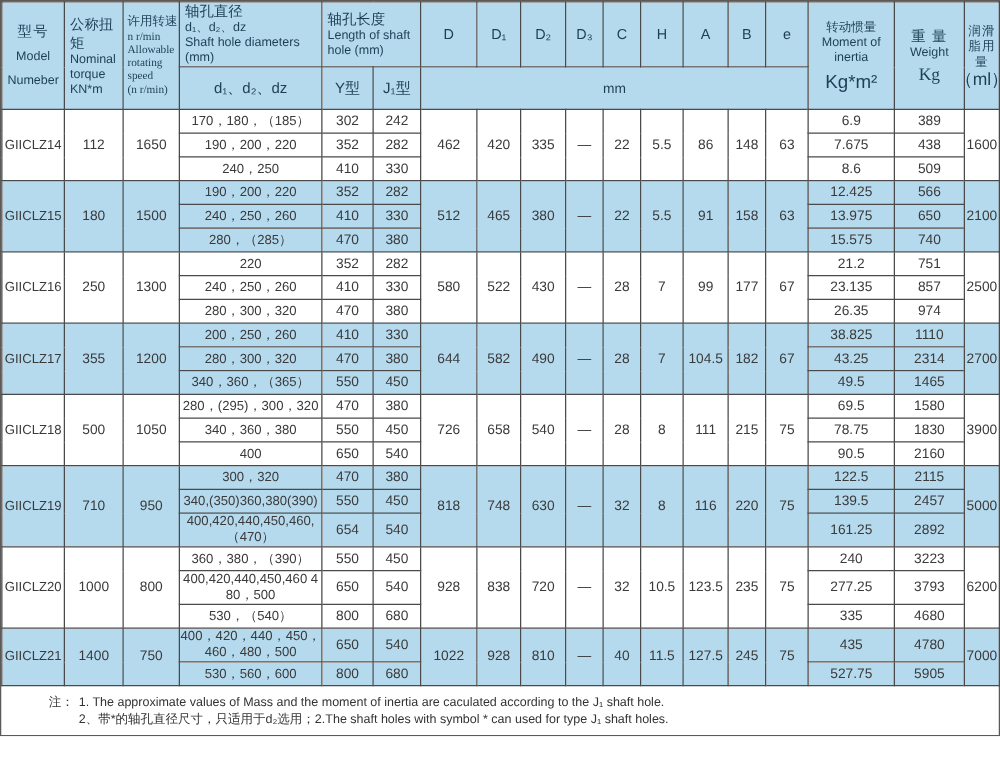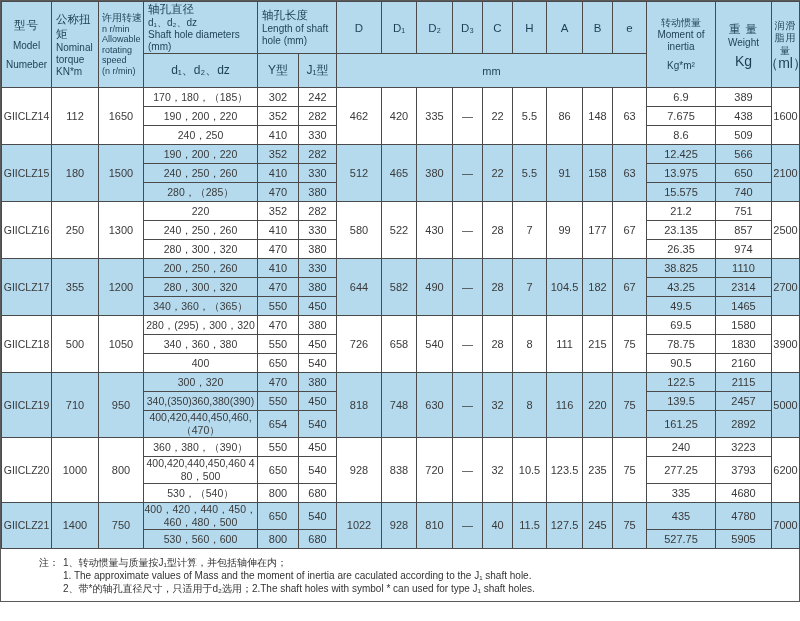--- a/index.html
+++ b/index.html
@@ -10,21 +10,21 @@
   table.spec th, table.spec td{border:1px solid #4a4a4a;padding:0;overflow:hidden;}
 
   thead th{background:#b5daee;font-weight:normal;color:#1d3f54;vertical-align:middle;}
   thead tr.h1{height:52px;}
   thead tr.h2{height:34px;}
 
   .hstack{display:flex;flex-direction:column;justify-content:center;align-items:center;height:100%;}
   .hleft{align-items:flex-start;text-align:left;padding-left:4px;}
   .h-zh{font-size:11.5px;letter-spacing:1px;}
   .h-en{font-size:10px;line-height:12px;}
-  .h-sm{font-size:9px;line-height:10.5px;}
+  .h-sm{font-size:9px;line-height:10.5px;font-family:Liberation Serif, serif;}
   .gap-b{margin-bottom:7px;}
   .gap-t{margin-top:7px;}
   .dimhead{font-size:11.5px;}
   .subhead{font-size:12px;}
   .mmcell{font-size:11px;text-align:center;}
   .greasehead{font-size:10px;line-height:12.5px;letter-spacing:1px;}
 
   tbody td{font-size:11px;text-align:center;height:18px;line-height:13px;color:#3a3a3a;vertical-align:middle;background:#fff;}
   tbody tr.shaded td{background:#b5daee;}
   td.dcell{text-align:center;font-size:10.5px;padding:2px 1px 2px 2px;word-break:break-all;}
@@ -107,21 +107,21 @@
         <th class="dimhead">C</th>
         <th class="dimhead">H</th>
         <th class="dimhead">A</th>
         <th class="dimhead">B</th>
         <th class="dimhead">e</th>
         <th rowspan="2">
           <div class="hstack">
             <div class="h-en" style="font-size:10px">转动惯量</div>
             <div class="h-en">Moment of</div>
             <div class="h-en">inertia</div>
-            <div class="h-en gap-t" style="font-size:10px">Kg*m²</div>
+            <div class="h-en gap-t" style="font-size:15px">Kg*m²</div>
           </div>
         </th>
         <th rowspan="2">
           <div class="hstack">
             <div class="h-zh">重  量</div>
             <div class="h-en">Weight</div>
             <div class="h-sm gap-t" style="font-size:14px">Kg</div>
           </div>
         </th>
         <th rowspan="2">
@@ -404,17 +404,16 @@
           <td>800</td>
           <td>680</td>
           <td>527.75</td>
           <td>5905</td>
         </tr>
       </tbody>
   </table>
 
   <div class="notes">
     <span class="note-prefix">注：</span>
-    <div>1、转动惯量与质量按J₁型计算，并包括轴伸在内；</div>
     <div>1. The approximate values of Mass and the moment of inertia are caculated according to the J₁ shaft hole.</div>
     <div>2、带*的轴孔直径尺寸，只适用于d₂选用；2.The shaft holes with symbol * can used for type J₁ shaft holes.</div>
   </div>
 </div>
 
 </body></html>

